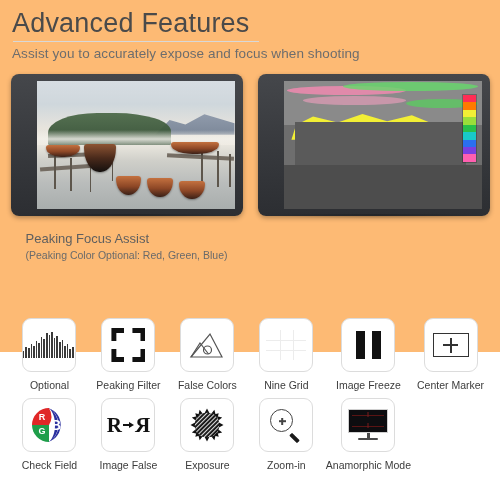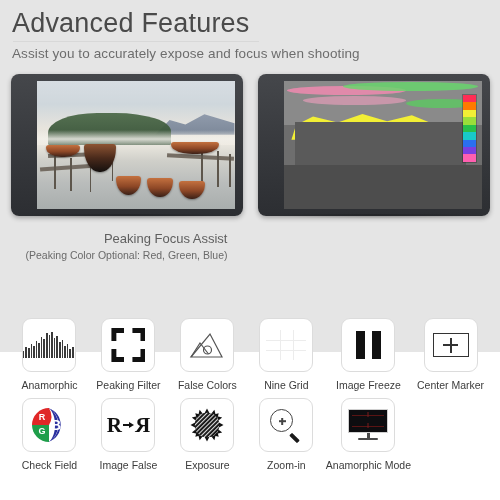--- a/index.html
+++ b/index.html
@@ -2,21 +2,21 @@
 <html><head>
 <meta charset="utf-8">
 <style>
   * { box-sizing: border-box; margin: 0; padding: 0; }
   html, body {
     width: 500px; height: 500px;
     background: #ffffff;
     font-family: "Liberation Sans", sans-serif;
     overflow: hidden;
   }
-  .page { position: relative; width: 500px; height: 352px; background: #e5e5e5; }
+  .page { position: relative; width: 500px; height: 352px; background: #fdba74; }
 
   
   .header { padding: 8px 0 0 12px; }
   .title {
     font-size: 27px; font-weight: 400; color: #4a4a4a;
     letter-spacing: 0.2px; line-height: 30px;
     display: inline-block; padding-bottom: 2px;
   }
   .title-rule { width: 246px; height: 1px; background: #d8d8d8; margin: 1px 0 3px 1px; }
   .subtitle { font-size: 13.5px; color: #6d6d6d; line-height: 17px; letter-spacing: 0.1px; }
@@ -97,21 +97,21 @@
     position:absolute; left:6%; bottom:34%; width:86%; height:34%;
     background:#5a5a5a;
   }
   .fc-water{ position:absolute; left:0; right:0; bottom:0; height:34%; background:#4d4d4d; }
   .fc-scale{
     position:absolute; right:2.5%; top:10%; width:7.5%; height:54%;
     display:flex; flex-direction:column; border:0.5px solid rgba(0,0,0,.25);
   }
   .fc-scale div{ flex:1; }
 
-  .mon-caption { margin-top: 14px; text-align: right; }
+  .mon-caption { margin-top: 14px; text-align: left; }
   .cap-main { font-size: 13px; color: #5f5f5f; line-height: 17px; }
   .cap-sub { font-size: 10.5px; color: #6a6a6a; line-height: 15px; margin-top: 1px; }
 
   
   .grid {
     position:absolute; left:0; right:0; top:318px;
     display:grid; grid-template-columns: repeat(6, 1fr);
     row-gap: 6px; padding: 0 10px;
   }
   .cell { display:flex; flex-direction:column; align-items:center; }
@@ -310,21 +310,21 @@
           <i style="height:16px"></i>
             <i style="height:18px"></i>
             <i style="height:12px"></i>
             <i style="height:14px"></i>
           <i style="height:9px"></i>
             <i style="height:11px"></i>
             <i style="height:7px"></i>
 
         </div>
       </div>
-      <div class="tile-label">Anamorphic</div>
+      <div class="tile-label">Optional</div>
     </div>
 
     <div class="cell">
       <div class="tile">
         <div class="pk">
             <i></i>
             <i></i>
             <i></i>
             <i></i>
           </div>

